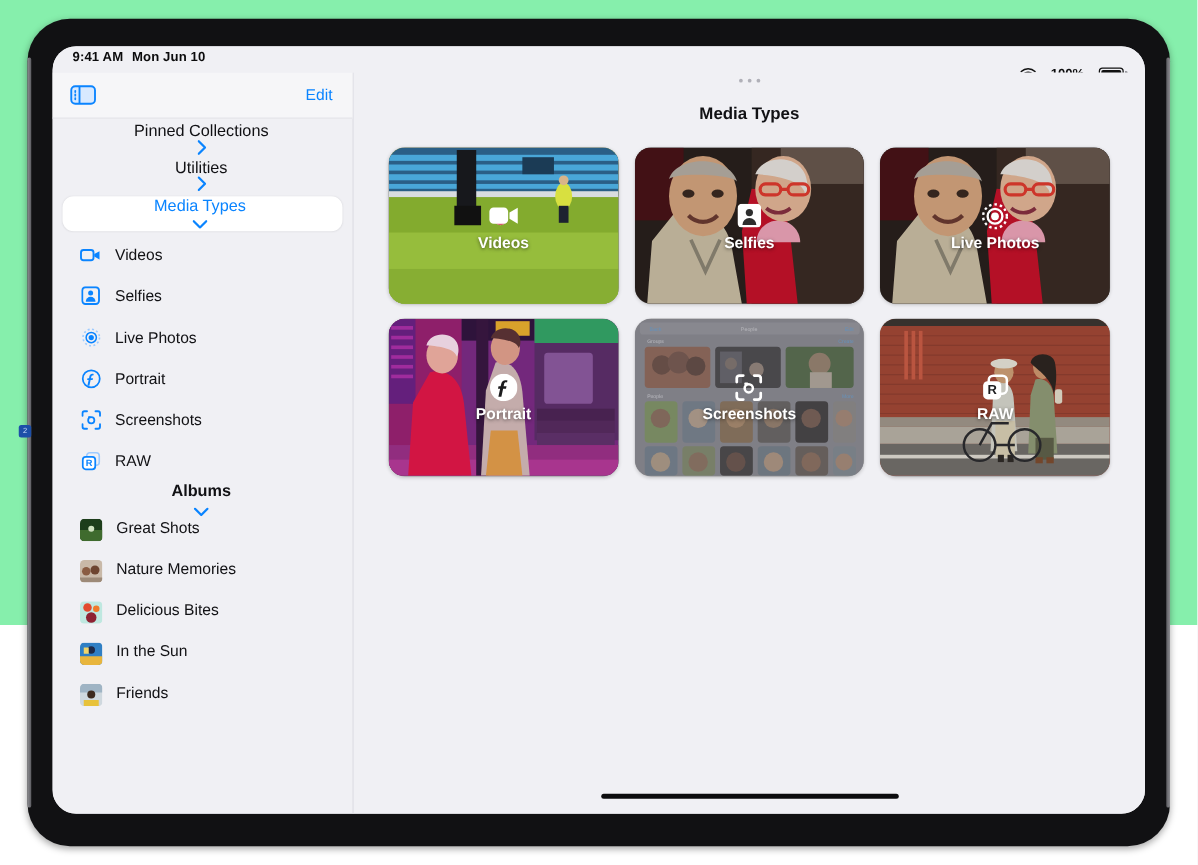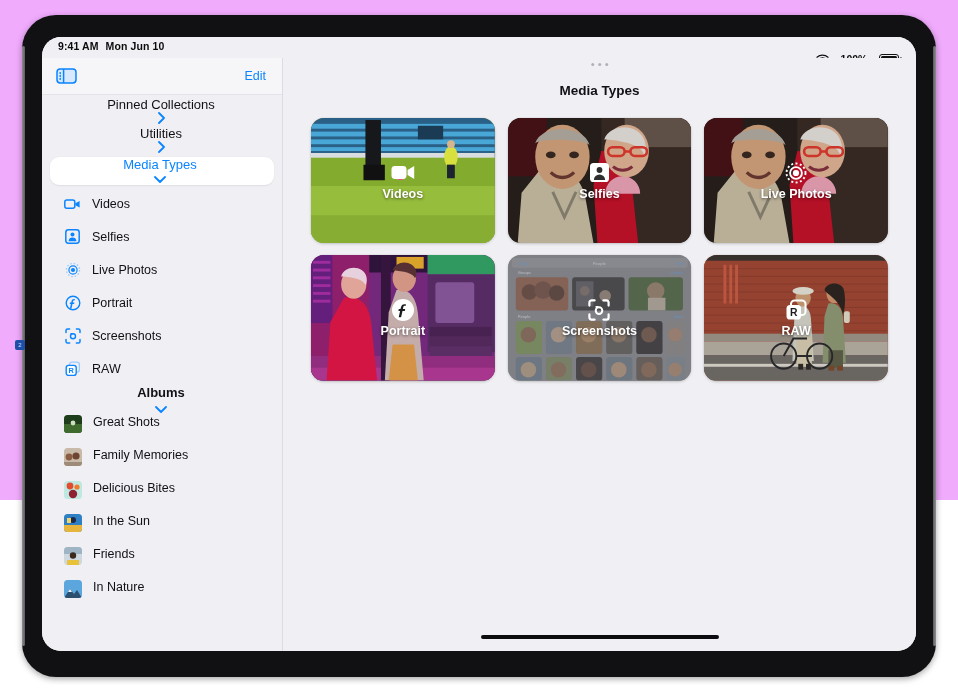--- a/index.html
+++ b/index.html
@@ -1,21 +1,21 @@
 <!DOCTYPE html>
 <html><head>
 <meta charset="utf-8">
 <style>
   html,body{margin:0;padding:0;}
   body{
     width:958px;height:692px;background:#ffffff;overflow:hidden;
     font-family:"Liberation Sans","DejaVu Sans",sans-serif;
     -webkit-font-smoothing:antialiased;
   }
-  .stage{position:relative;width:958px;height:500px;background:#f0abfc;}
+  .stage{position:relative;width:958px;height:500px;background:#86efac;}
 
   
   .ipad{
     position:absolute;left:22px;top:15px;width:914px;height:662px;
     background:#111113;border-radius:34px;
     box-shadow:0 2px 6px rgba(0,0,0,.35);
   }
   .ipad-edge-l{
     position:absolute;left:22px;top:46px;width:3px;height:600px;
     background:linear-gradient(90deg,#8d8d92,#5b5b60);border-radius:2px;
@@ -313,21 +313,21 @@
 
           <div class="album-row">
             <span class="thumb">
               <svg width="18" height="18" viewBox="0 0 18 18">
                   <rect width="18" height="18" fill="#c9b9a8"></rect>
                   <circle cx="5" cy="9" r="3.4" fill="#8a5c42"></circle>
                   <circle cx="12" cy="8" r="3.6" fill="#6e4530"></circle>
                   <rect y="14" width="18" height="4" fill="#9d8a78"></rect>
                 </svg>
             </span>
-            <span class="lbl">Family Memories</span>
+            <span class="lbl">Nature Memories</span>
           </div>
 
           <div class="album-row">
             <span class="thumb">
               <svg width="18" height="18" viewBox="0 0 18 18">
                   <rect width="18" height="18" fill="#bfe8e0"></rect>
                   <circle cx="6" cy="5" r="3.4" fill="#e24b2e"></circle>
                   <circle cx="13" cy="6" r="2.6" fill="#f07a2a"></circle>
                   <circle cx="9" cy="13" r="4.2" fill="#8e2233"></circle>
                 </svg>
@@ -353,30 +353,20 @@
               <svg width="18" height="18" viewBox="0 0 18 18">
                   <rect width="18" height="18" fill="#cfd8de"></rect>
                   <rect width="18" height="7" fill="#9fb4c4"></rect>
                   <circle cx="9" cy="8.5" r="3.2" fill="#3d2a1e"></circle>
                   <path d="M3 13h12v5H3z" fill="#e8c23a"></path>
                 </svg>
             </span>
             <span class="lbl">Friends</span>
           </div>
 
-          <div class="album-row">
-            <span class="thumb">
-              <svg width="18" height="18" viewBox="0 0 18 18">
-                  <rect width="18" height="18" fill="#5aa6dd"></rect>
-                  <path d="M0 18l6-9 4 5 3-4 5 8z" fill="#2c4f6e"></path>
-                  <path d="M6 9l2 3H4z" fill="#eaf2f8"></path>
-                </svg>
-            </span>
-            <span class="lbl">In Nature</span>
-          </div>
 
         </div>
       </div>
 
       <div class="main">
 
         <div class="main-top">
           <span class="dots">
               <i></i>
               <i></i>

